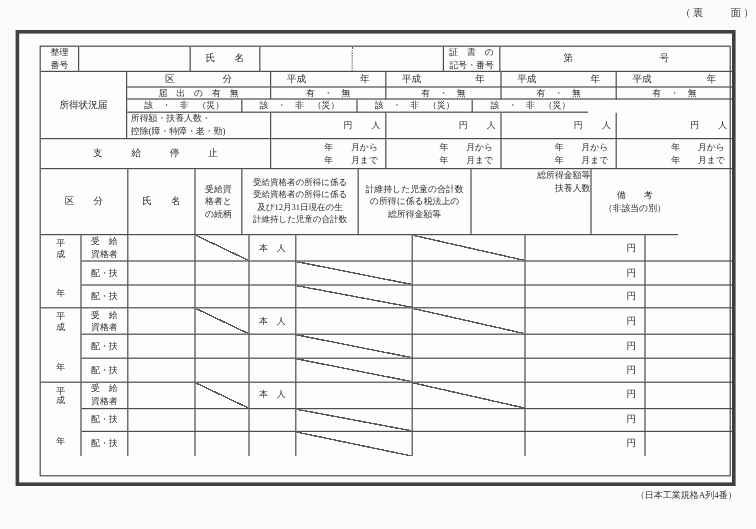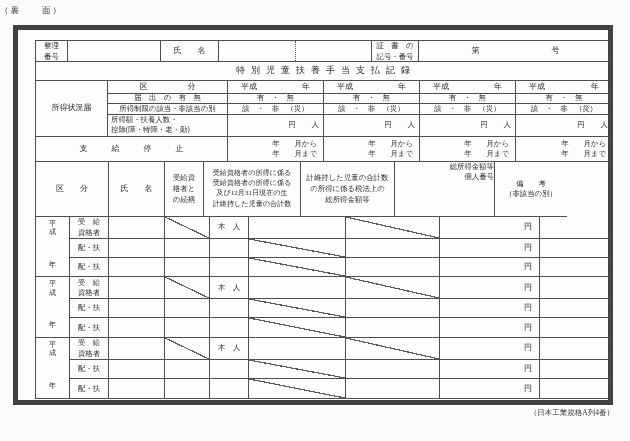--- a/index.html
+++ b/index.html
@@ -3,24 +3,24 @@
 <meta charset="utf-8">
 <style>
   html,body{margin:0;padding:0;}
   body{
     width:630px;height:441px;position:relative;
     background:#fbfbfb;color:#222;
     font-family:"Liberation Serif","DejaVu Serif",serif;
     font-size:8px;line-height:1.2;
     -webkit-font-smoothing:antialiased;
   }
-  .ura{position:absolute;top:5px;left:0;width:100%;text-align:left;
+  .ura{position:absolute;top:5px;left:0;width:100%;text-align:right;
        font-size:8.5px;letter-spacing:2px;color:#333;}
   .frame{position:absolute;left:13px;top:25px;width:600px;height:380px;
-         border:5px solid #404040;box-sizing:border-box;background:#fdfdfd;}
+         border:3px solid #404040;box-sizing:border-box;background:#fdfdfd;}
   .tbl{position:absolute;left:17px;top:10px;width:576px;height:359px;
        border:1px solid #4d4d4d;box-sizing:border-box;display:flex;flex-direction:column;}
   .row{display:flex;flex-direction:row;}
   .cell{border-right:1px solid #4d4d4d;border-bottom:1px solid #4d4d4d;
         box-sizing:border-box;display:flex;align-items:center;justify-content:center;
         overflow:hidden;flex-shrink:0;color:#2a2a2a;}
   .nr{border-right:none!important;}
   .nb{border-bottom:none!important;}
   .col{display:flex;flex-direction:column;}
   .lines{flex-direction:column;justify-content:center;gap:1px;}
@@ -73,21 +73,20 @@
       <div class="cell w47 h21 lines small">
         <span>証　書　の</span>
         <span>記号・番号</span>
       </div>
       <div class="cell w193 h21 nr" style="justify-content:center;gap:72px;">
         <span>第</span>
         <span>号</span>
       </div>
     </div>
 
-    <div class="title-band">特別児童扶養手当支払記録</div>
 
     <div class="row" style="height:56px;">
       <div class="cell w72" style="height:56px;">所得状況届</div>
       <div class="col" style="width:504px;height:56px;">
         <div class="row h13">
           <div class="cell w120 h13">区　　　　　分</div>
           <div class="cell w96 h13" style="justify-content:space-between;padding:0 13px;">
             <span>平成</span>
               <span>年</span>
             </div>
@@ -105,21 +104,20 @@
             </div>
         </div>
         <div class="row h10 small">
           <div class="cell w120 h10">届　出　の　有　無</div>
           <div class="cell w96 h10">有　・　無</div>
           <div class="cell w96 h10">有　・　無</div>
           <div class="cell w96 h10">有　・　無</div>
           <div class="cell w96 h10 nr">有　・　無</div>
         </div>
         <div class="row h11 small">
-          <div class="cell w120 h11">所得制限の該当・非該当の別</div>
           <div class="cell w96 h11">該　・　非　（災）</div>
           <div class="cell w96 h11">該　・　非　（災）</div>
           <div class="cell w96 h11">該　・　非　（災）</div>
           <div class="cell w96 h11 nr">該　・　非　（災）</div>
         </div>
         <div class="row h22 small">
           <div class="cell w120 h22 lines left pl3" style="align-items:flex-start;">
             <span>所得額・扶養人数・</span>
             <span>控除(障・特障・老・勤)</span>
           </div>
@@ -177,21 +175,21 @@
         <span>及び12月31日現在の生</span>
         <span>計維持した児童の合計数</span>
       </div>
       <div class="cell w94 h55 lines small">
         <span>計維持した児童の合計数</span>
         <span>の所得に係る税法上の</span>
         <span>総所得金額等</span>
       </div>
       <div class="cell w100 h55 lines small left pl3" style="align-items:flex-end;padding-left:8px;">
         <span>総所得金額等</span>
-        <span>個人番号</span>
+        <span>扶養人数</span>
       </div>
       <div class="cell w72 h55 nr lines small">
         <span>備　　考</span>
         <span>（非該当の別）</span>
       </div>
     </div>
 
     <div class="group">
       <div class="cell w34 era small">
         <span class="vtxt">平成</span>

